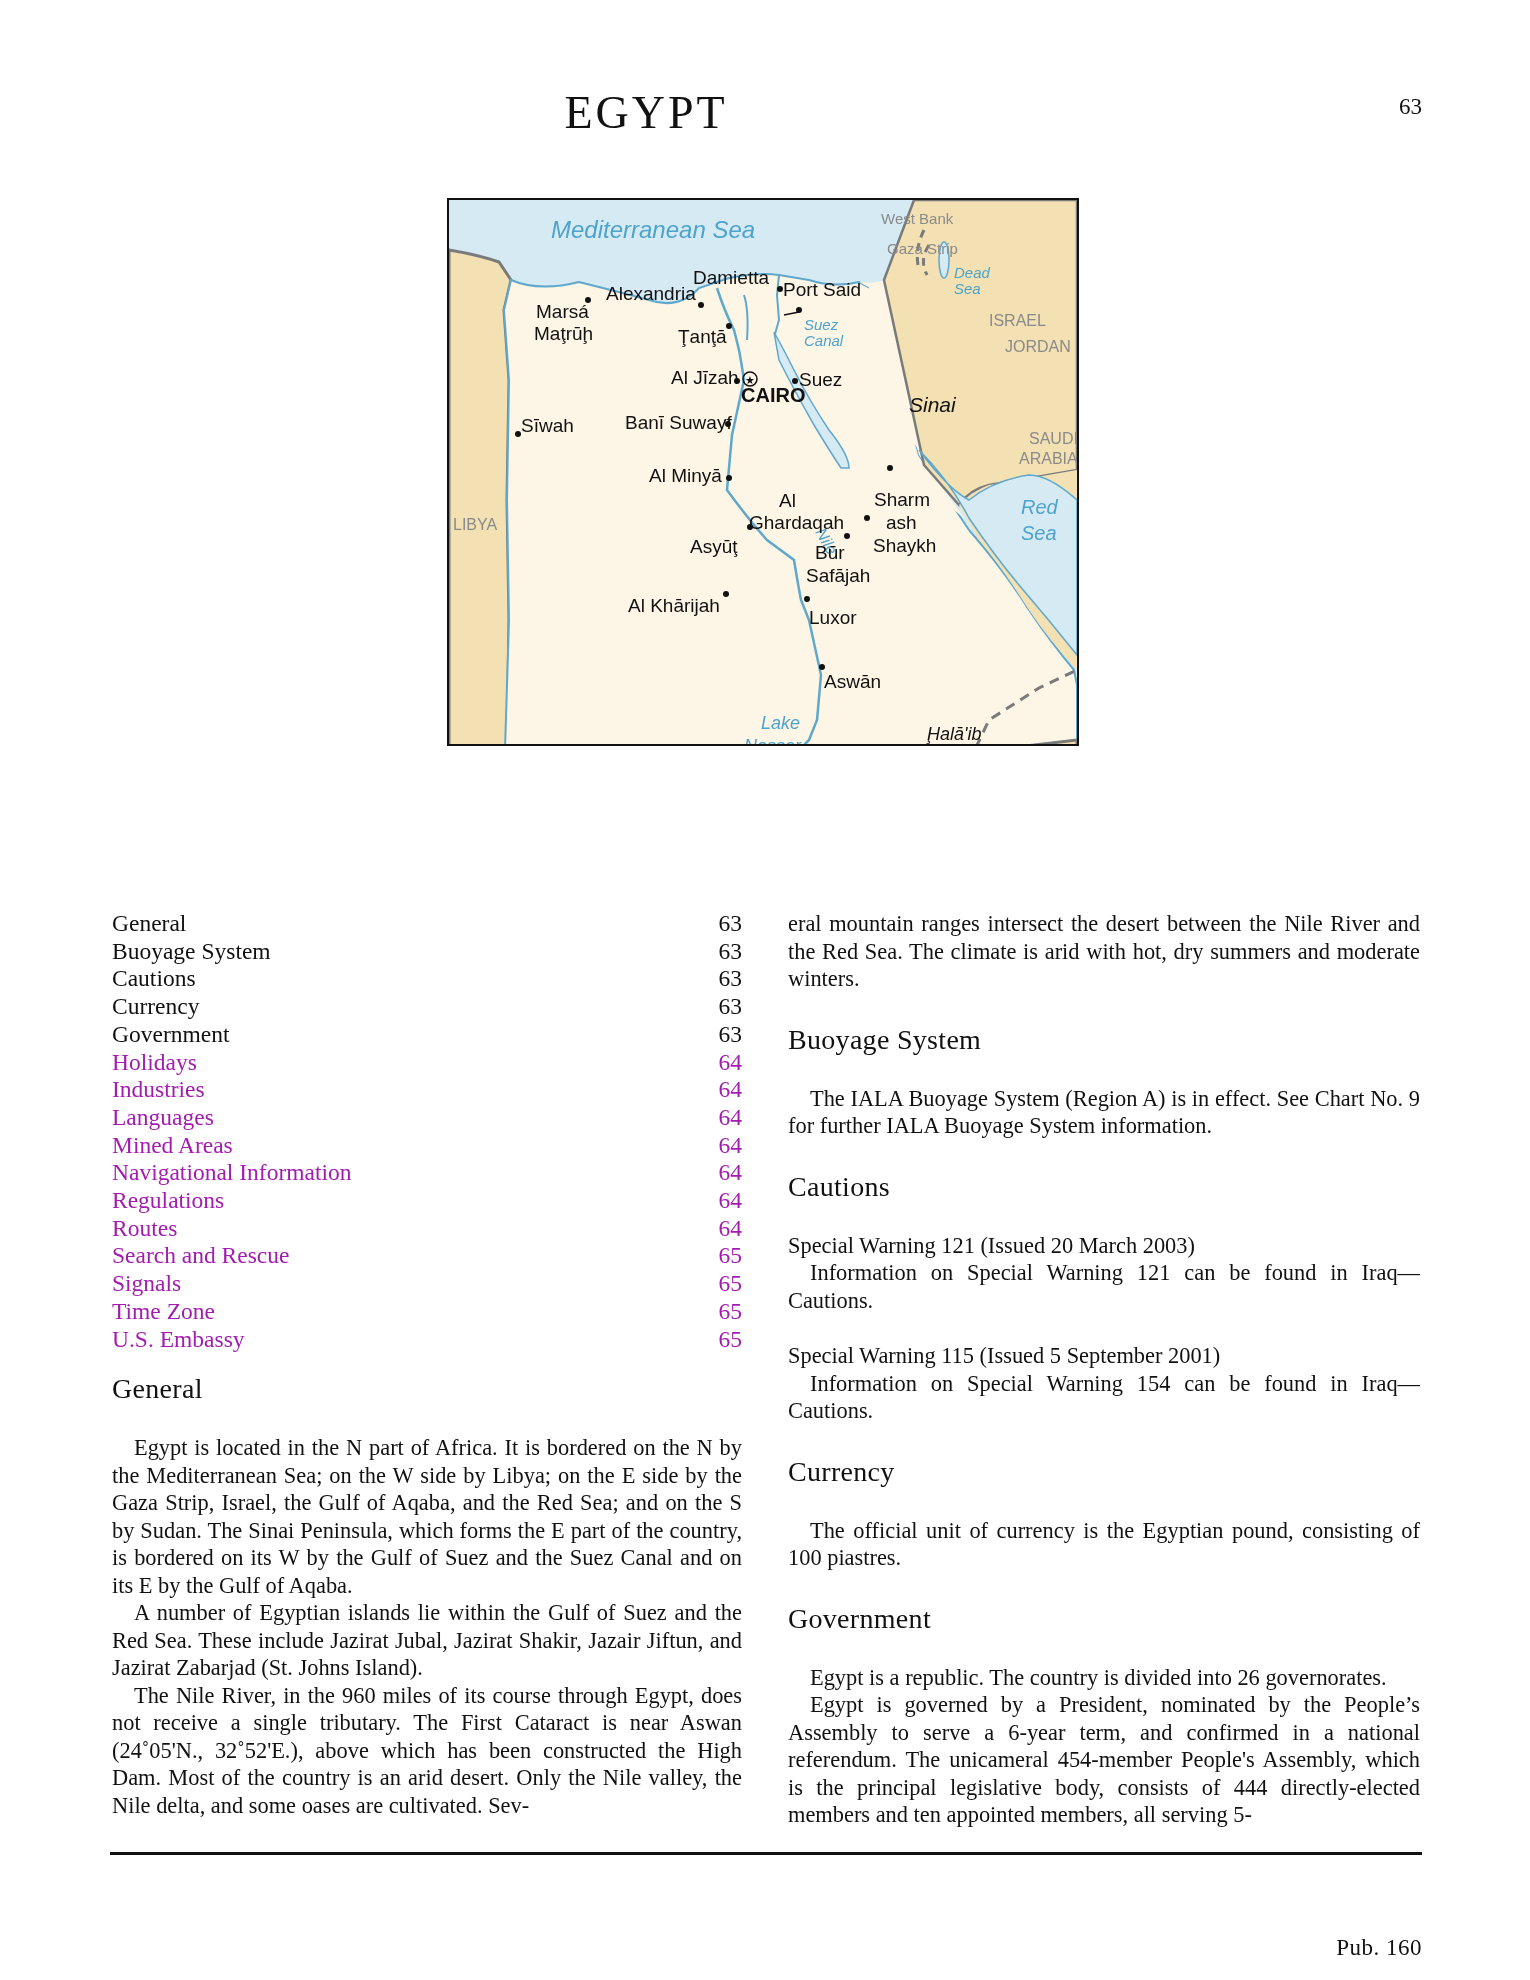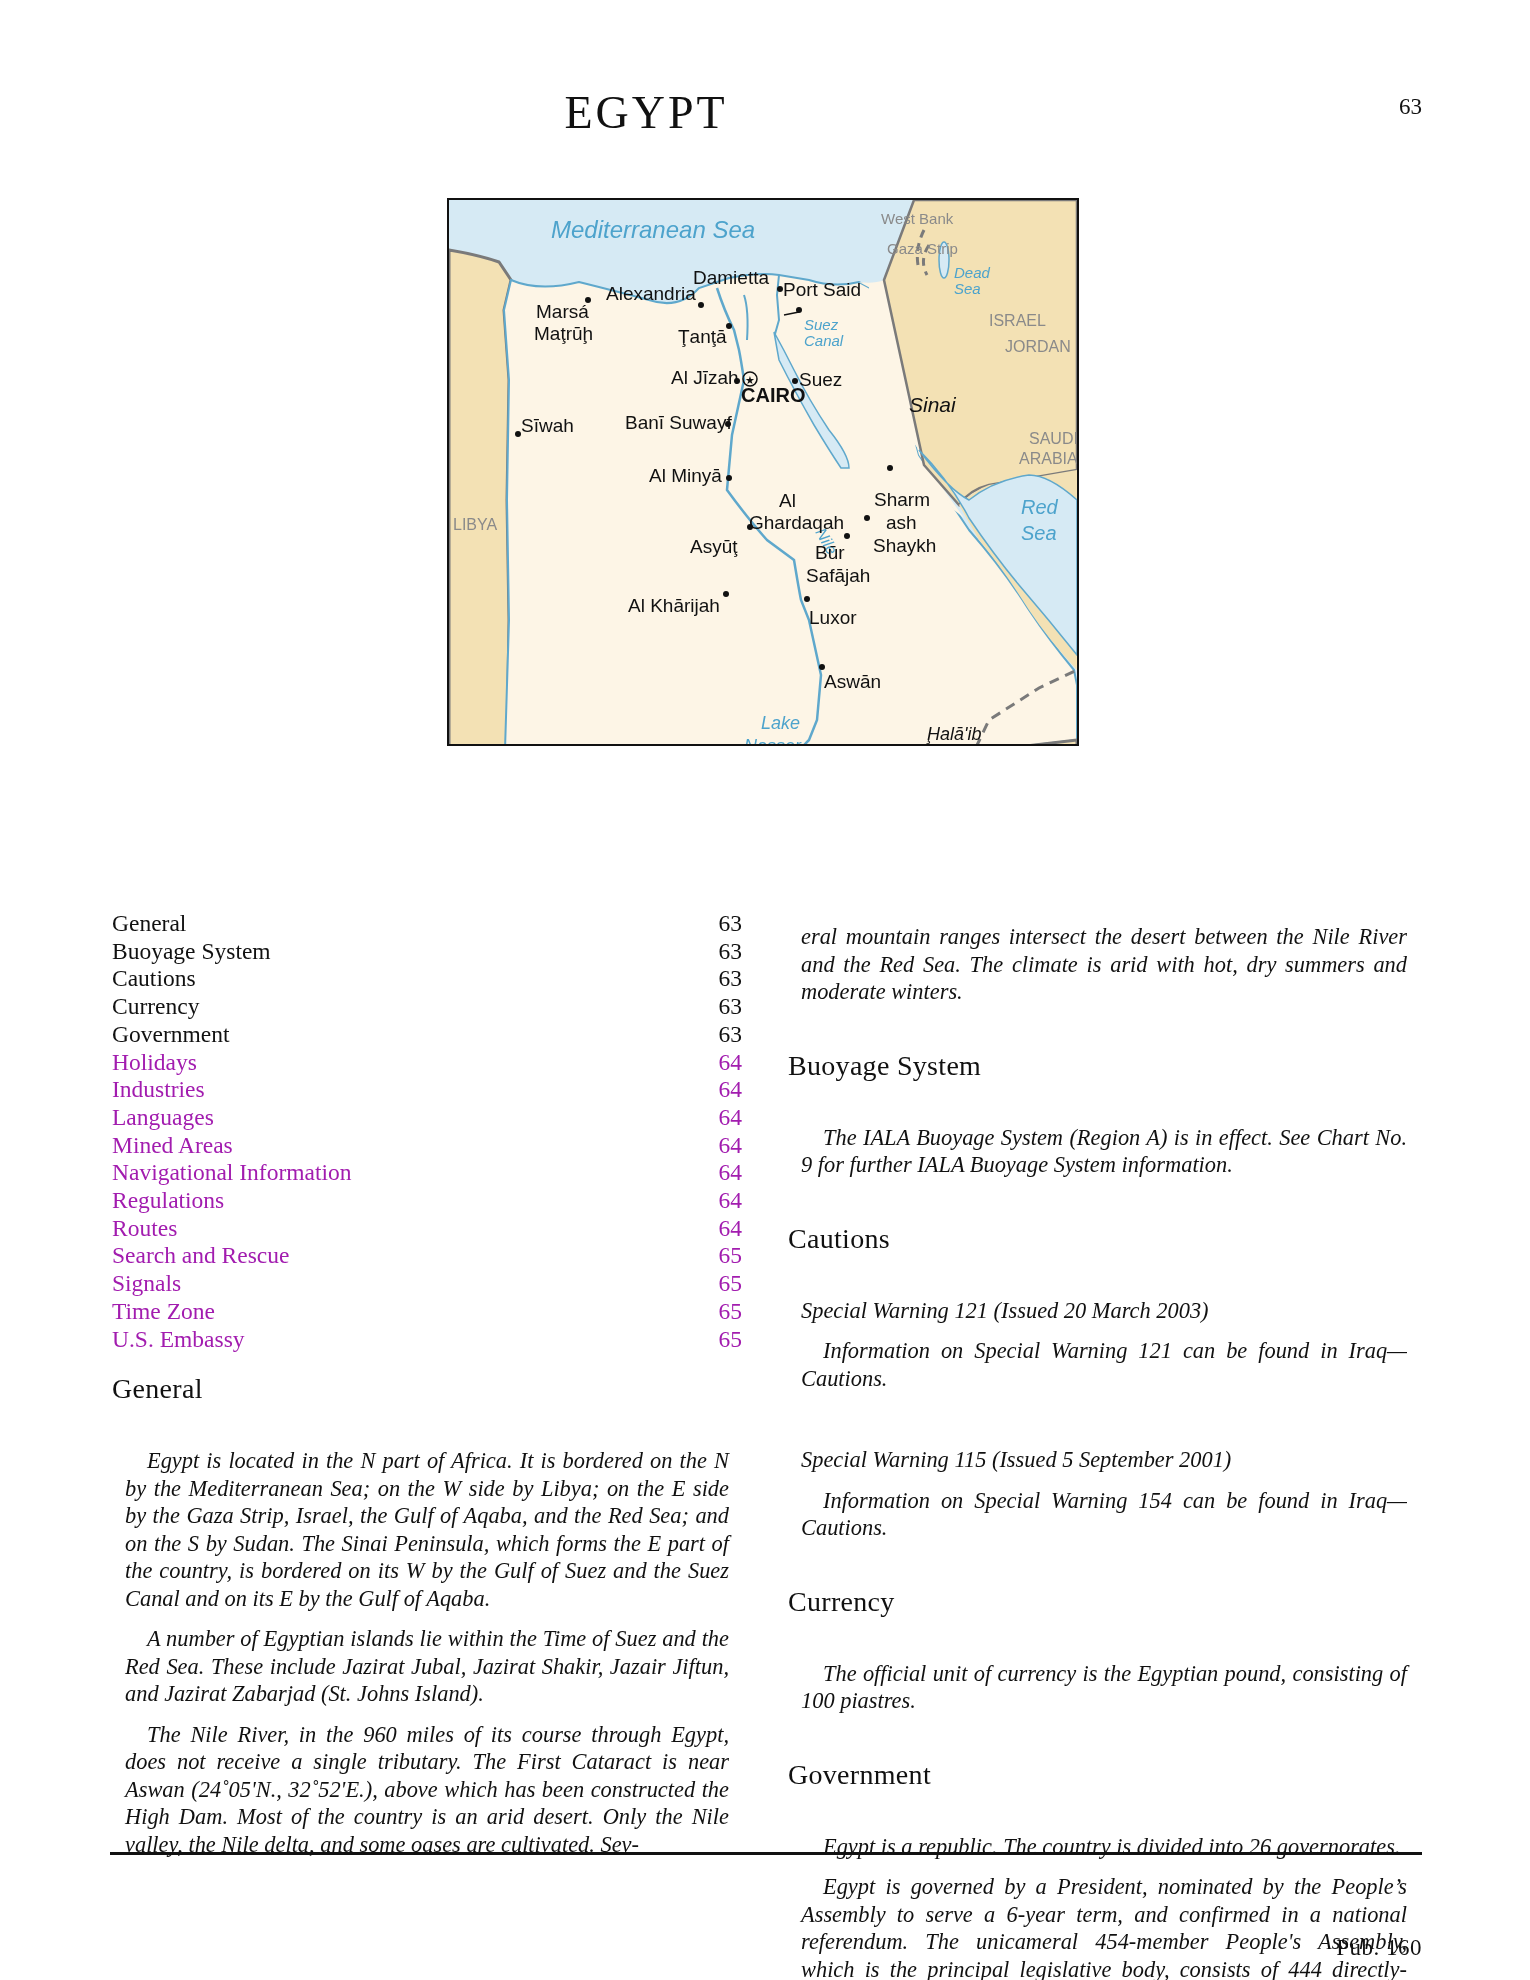--- a/index.html
+++ b/index.html
@@ -12,21 +12,21 @@
          border:2px solid #111; box-sizing:border-box; overflow:hidden; background:#fdf5e6; }
   .map-frame svg { display:block; }
   .toc { position:absolute; left:112px; top:910px; width:630px; }
   .toc-row { display:flex; justify-content:space-between; font-size:23.5px; line-height:27.7px; }
   .toc-row.black { color:#111; }
   .toc-row.blue { color:#a21caf; }
   .col { position:absolute; font-size:22.4px; line-height:27.5px; text-align:justify; }
   .col-left { left:112px; top:1372px; width:630px; }
   .col-right { left:788px; top:910px; width:632px; }
   .col h2 { font-size:28px; font-weight:normal; margin:0; line-height:34px; letter-spacing:0.3px; }
-  .col p { margin:13px;font-style:italic; }
+  .col p { margin:0; }
   .col p.ind { text-indent:22px; }
   .col p.hang { text-indent:22px; }
   .gap-s { height:28px; }
   .gap-m { height:30px; }
   .footer-rule { position:absolute; left:110px; top:1852px; width:1312px; height:3px; background:#111; }
   .footer-pub { position:absolute; right:108px; top:1888px; font-size:23px; letter-spacing:0.5px;margin-top:47px; }
 </style>
 </head>
 <body>
 
@@ -227,21 +227,21 @@
   <div class="toc-row blue">
       <span>U.S. Embassy</span>
       <span>65</span>
     </div>
 </div>
 
 <div class="col col-left">
   <h2>General</h2>
   <div class="gap-s"></div>
   <p class="ind">Egypt is located in the N part of Africa. It is bordered on the N by the Mediterranean Sea; on the W side by Libya; on the E side by the Gaza Strip, Israel, the Gulf of Aqaba, and the Red Sea; and on the S by Sudan. The Sinai Peninsula, which forms the E part of the country, is bordered on its W by the Gulf of Suez and the Suez Canal and on its E by the Gulf of Aqaba.</p>
-  <p class="ind">A number of Egyptian islands lie within the Time of Suez and the Red Sea. These include Jazirat Jubal, Jazirat Shakir, Jazair Jiftun, and Jazirat Zabarjad (St. Johns Island).</p>
+  <p class="ind">A number of Egyptian islands lie within the Gulf of Suez and the Red Sea. These include Jazirat Jubal, Jazirat Shakir, Jazair Jiftun, and Jazirat Zabarjad (St. Johns Island).</p>
   <p class="ind">The Nile River, in the 960 miles of its course through Egypt, does not receive a single tributary. The First Cataract is near Aswan (24˚05'N., 32˚52'E.), above which has been constructed the High Dam. Most of the country is an arid desert. Only the Nile valley, the Nile delta, and some oases are cultivated. Sev-</p>
 </div>
 
 <div class="col col-right">
   <p>eral mountain ranges intersect the desert between the Nile River and the Red Sea. The climate is arid with hot, dry summers and moderate winters.</p>
   <div class="gap-m"></div>
   <h2>Buoyage System</h2>
   <div class="gap-s"></div>
   <p class="ind">The IALA Buoyage System (Region A) is in effect. See Chart No. 9 for further IALA Buoyage System information.</p>
   <div class="gap-m"></div>

